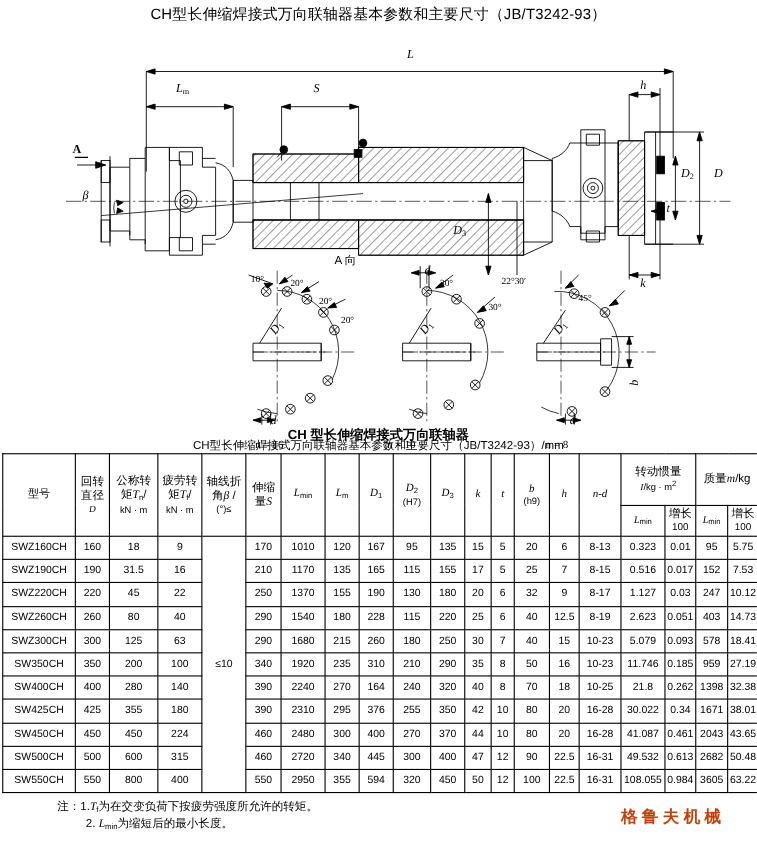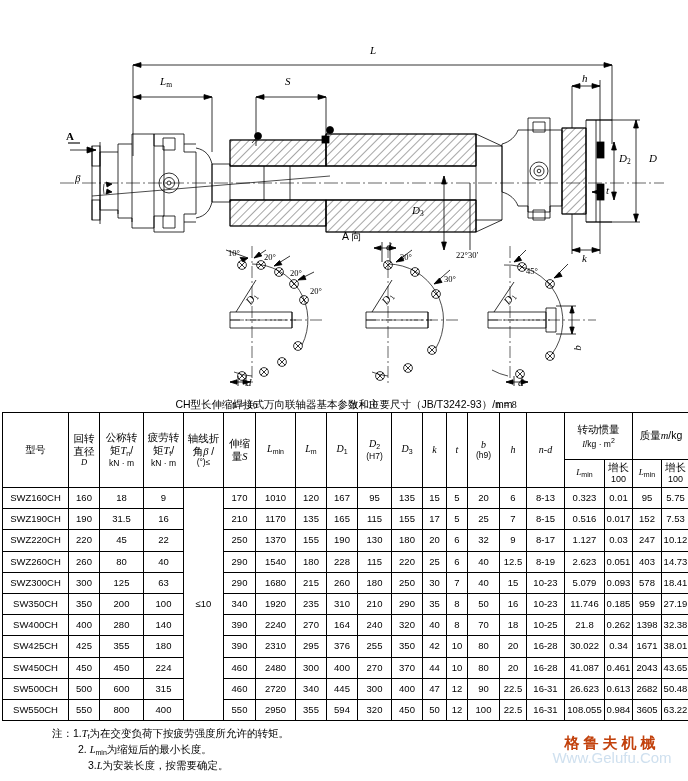--- a/index.html
+++ b/index.html
@@ -99,20 +99,21 @@
   .wm-en{
     font-size:15px;color:#cfe0ef;font-family:"Liberation Sans",sans-serif;
     line-height:1.05;margin-top:-2px;
   }
 </style>
 </head>
 <body>
 
 <div class="page">
 
+  <div class="doc-title">CH型长伸缩焊接式万向联轴器基本参数和主要尺寸（JB/T3242-93）</div>
 
   <div class="drawing">
     <svg width="688" height="375" viewBox="0 0 688 375">
       <g stroke="#000" fill="none" stroke-width="0.8">
 
         <line x1="133" y1="41" x2="612" y2="41"></line>
         <path d="M133 41 l8 -2.4 v4.8 z" fill="#000"></path>
         <path d="M612 41 l-8 -2.4 v4.8 z" fill="#000"></path>
         <line x1="133" y1="41" x2="133" y2="132" stroke-dasharray="0"></line>
         <line x1="612" y1="41" x2="612" y2="120"></line>
@@ -365,21 +366,21 @@
     <span class="dlabel" style="left:160px;top:51px;"><i>L</i><sub>m</sub></span>
     <span class="dlabel" style="left:285px;top:51px;">S</span>
     <span class="dlabel" style="left:649px;top:128px;">D</span>
     <span class="dlabel" style="left:619px;top:128px;"><i>D</i><sub>2</sub></span>
     <span class="dlabel" style="left:412px;top:180px;"><i>D</i><sub>3</sub></span>
     <span class="dlabel" style="left:582px;top:48px;">h</span>
     <span class="dlabel" style="left:582px;top:228px;">k</span>
     <span class="dlabel" style="left:606px;top:160px;">t</span>
     <span class="dlabel" style="left:75px;top:148px;">β</span>
     <span class="dlabel up" style="left:66px;top:106px;font-weight:bold;">A</span>
-    <span class="aview" style="left:342px;top:206px;">A 向</span>
+    <span class="aview" style="left:304px;top:206px;">A 向</span>
 
     <span class="ang" style="left:228px;top:224px;">10°</span>
     <span class="ang" style="left:264px;top:228px;">20°</span>
     <span class="ang" style="left:290px;top:244px;">20°</span>
     <span class="ang" style="left:310px;top:262px;">20°</span>
     <span class="dlabel" style="left:246px;top:268px;transform:rotate(-52deg);"><i>D</i><sub>1</sub></span>
     <span class="dlabel" style="left:246px;top:352px;">d</span>
     <span class="nlabel" style="left:232px;top:375px;">n = 16</span>
 
     <span class="ang" style="left:400px;top:228px;">30°</span>
@@ -389,20 +390,21 @@
     <span class="nlabel" style="left:352px;top:375px;">n = 10</span>
 
     <span class="ang" style="left:456px;top:226px;">22°30′</span>
     <span class="ang" style="left:526px;top:242px;">45°</span>
     <span class="dlabel" style="left:504px;top:268px;transform:rotate(-52deg);"><i>D</i><sub>1</sub></span>
     <span class="dlabel" style="left:518px;top:352px;">d</span>
     <span class="dlabel" style="left:574px;top:318px;transform:rotate(-90deg);">b</span>
     <span class="nlabel" style="left:496px;top:375px;">n = 8</span>
   </div>
 
+  <div class="fig-caption" style="top:387px;">CH 型长伸缩焊接式万向联轴器</div>
 
   <div class="tbl-title">CH型长伸缩焊接式万向联轴器基本参数和主要尺寸（JB/T3242-93）/mm</div>
 
   <table class="spec">
     <colgroup>
       <col style="width:66px">
         <col style="width:31px">
         <col style="width:44px">
         <col style="width:40px">
       <col style="width:40px">
@@ -706,21 +708,21 @@
           <td>2720</td>
           <td>340</td>
           <td>445</td>
           <td>300</td>
           <td>400</td>
           <td>47</td>
           <td>12</td>
           <td>90</td>
           <td>22.5</td>
           <td>16-31</td>
-          <td>26.623</td>
+          <td>49.532</td>
           <td>0.613</td>
           <td>2682</td>
           <td>50.48</td>
         </tr>
         <tr>
           <td>SW550CH</td>
           <td>550</td>
           <td>800</td>
           <td>400</td>
           <td>550</td>
@@ -738,21 +740,19 @@
           <td>0.984</td>
           <td>3605</td>
           <td>63.22</td>
         </tr>
       </tbody>
   </table>
 
   <div class="notes">
     <div class="n1">注：1.<i class="ital">T</i><sub>f</sub>为在交变负荷下按疲劳强度所允许的转矩。</div>
     <div class="n2">2. <i class="ital">L</i><sub>min</sub>为缩短后的最小长度。</div>
-    <div class="n3">3.<i class="ital">L</i>为安装长度，按需要确定。</div>
   </div>
 
   <div class="wm">
     <div class="wm-cn">格鲁夫机械</div>
-    <div class="wm-en">Www.Gelufu.Com</div>
   </div>
 
 </div>
 
 </body></html>

